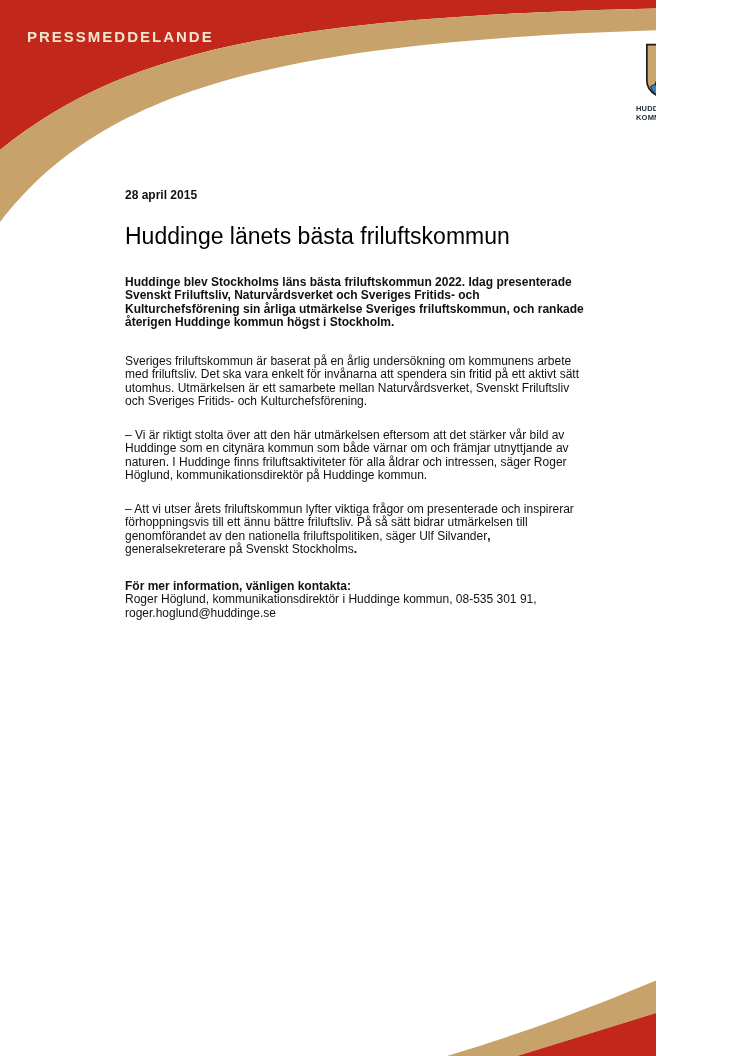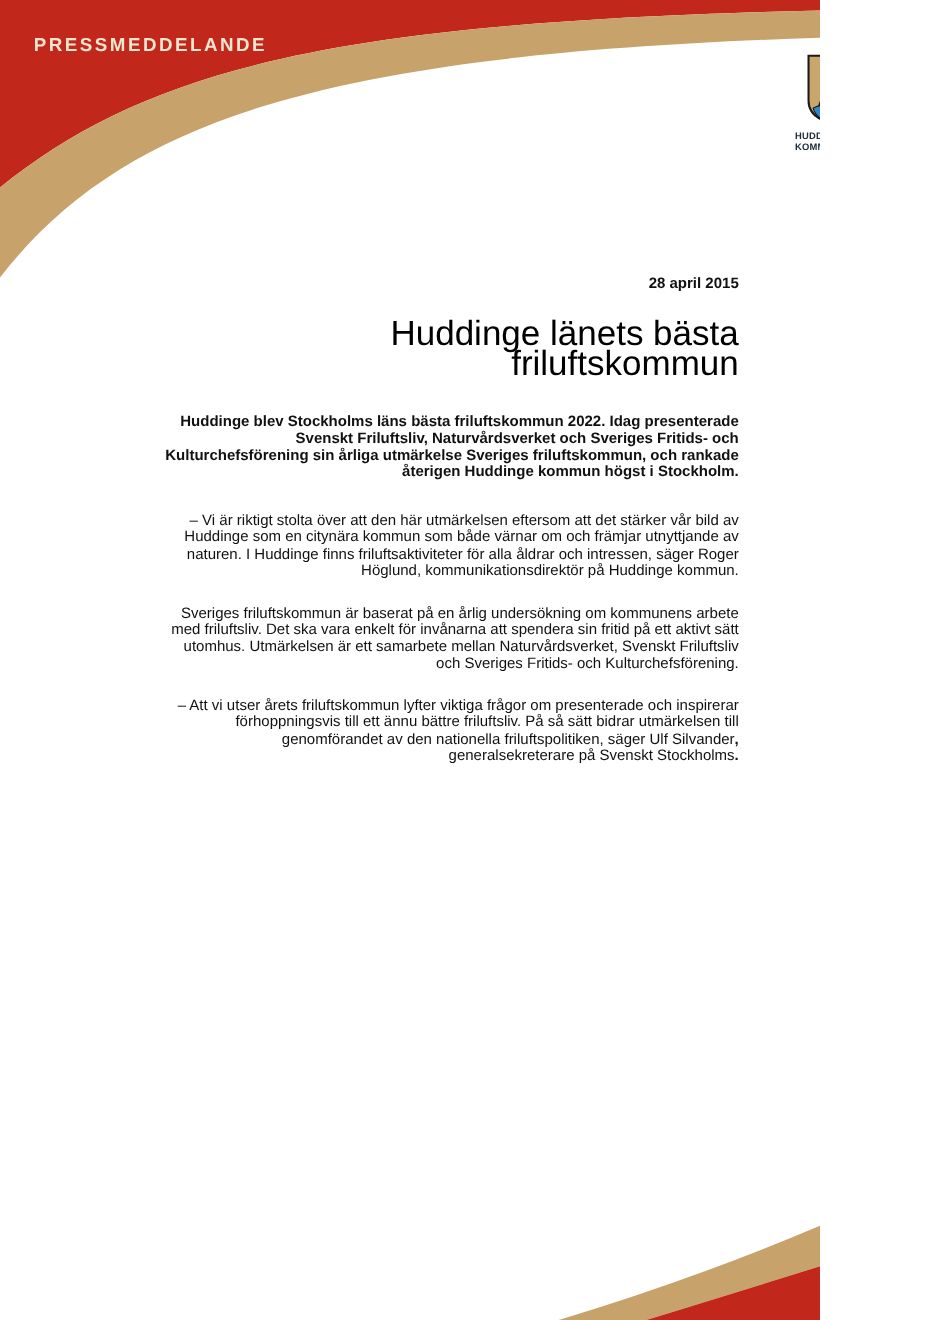--- a/index.html
+++ b/index.html
@@ -25,26 +25,26 @@
     text-align:left;
   }
   .logo svg{display:block;margin:0 auto;}
   .logo-text{
     margin-top:4px;
     font-size:7.5px;font-weight:bold;line-height:9px;
     letter-spacing:0.2px;color:#1c2a3a;
   }
   
   .content{
-    position:absolute;left:125px;top:220px;width:466px;
-    font-size:12px;line-height:13.5px;text-align:right;
+    position:absolute;left:125px;top:189px;width:466px;
+    font-size:12px;line-height:13.5px;
   }
   .date{font-weight:bold;margin:0 0 21px 0;}
   h1.title{
-    font-size:28px;font-weight:400;line-height:24px;
+    font-size:23px;font-weight:400;line-height:24px;
     margin:0 0 28px 0;color:#000000;
   }
   p{margin:0 0 20px 0;}
   p.lead{font-weight:bold;margin-bottom:25px;}
   .contact{margin-top:23px;}
   .contact-heading{font-weight:bold;margin:0;}
   .contact-text{margin:0;}
   b.punct{font-weight:bold;}
 </style>
 </head>
@@ -84,23 +84,25 @@
     </div>
   </div>
 
   <div class="content">
     <div class="date">28 april 2015</div>
 
     <h1 class="title">Huddinge länets bästa friluftskommun</h1>
 
     <p class="lead">Huddinge blev Stockholms läns bästa friluftskommun 2022. Idag presenterade Svenskt Friluftsliv, Naturvårdsverket och Sveriges Fritids- och Kulturchefsförening sin årliga utmärkelse Sveriges friluftskommun, och rankade återigen Huddinge kommun högst i Stockholm.</p>
 
+    <p>Sveriges friluftskommun är baserat på en årlig undersökning om kommunens arbete med friluftsliv. Det ska vara enkelt för invånarna att spendera sin fritid på ett aktivt sätt utomhus. Utmärkelsen är ett samarbete mellan Naturvårdsverket, Svenskt Friluftsliv och Sveriges Fritids- och Kulturchefsförening.</p>
+
     <p>– Vi är riktigt stolta över att den här utmärkelsen eftersom att det stärker vår bild av Huddinge som en citynära kommun som både värnar om och främjar utnyttjande av naturen. I Huddinge finns friluftsaktiviteter för alla åldrar och intressen, säger Roger Höglund, kommunikationsdirektör på Huddinge kommun.</p>
-
-    <p>Sveriges friluftskommun är baserat på en årlig undersökning om kommunens arbete med friluftsliv. Det ska vara enkelt för invånarna att spendera sin fritid på ett aktivt sätt utomhus. Utmärkelsen är ett samarbete mellan Naturvårdsverket, Svenskt Friluftsliv och Sveriges Fritids- och Kulturchefsförening.</p>
 
     <p><span>– Att vi utser årets friluftskommun lyfter viktiga frågor om presenterade och inspirerar förhoppningsvis till ett ännu bättre friluftsliv. På så sätt bidrar utmärkelsen till genomförandet av den nationella friluftspolitiken, säger Ulf Silvander</span><b class="punct">,</b><span> generalsekreterare på Svenskt Stockholms</span><b class="punct">.</b></p>
 
     <div class="contact">
+      <p class="contact-heading">För mer information, vänligen kontakta:</p>
+      <p class="contact-text">Roger Höglund, kommunikationsdirektör i Huddinge kommun, 08-535 301 91, roger.hoglund@huddinge.se</p>
     </div>
   </div>
 
 </div>
 
 </body></html>

